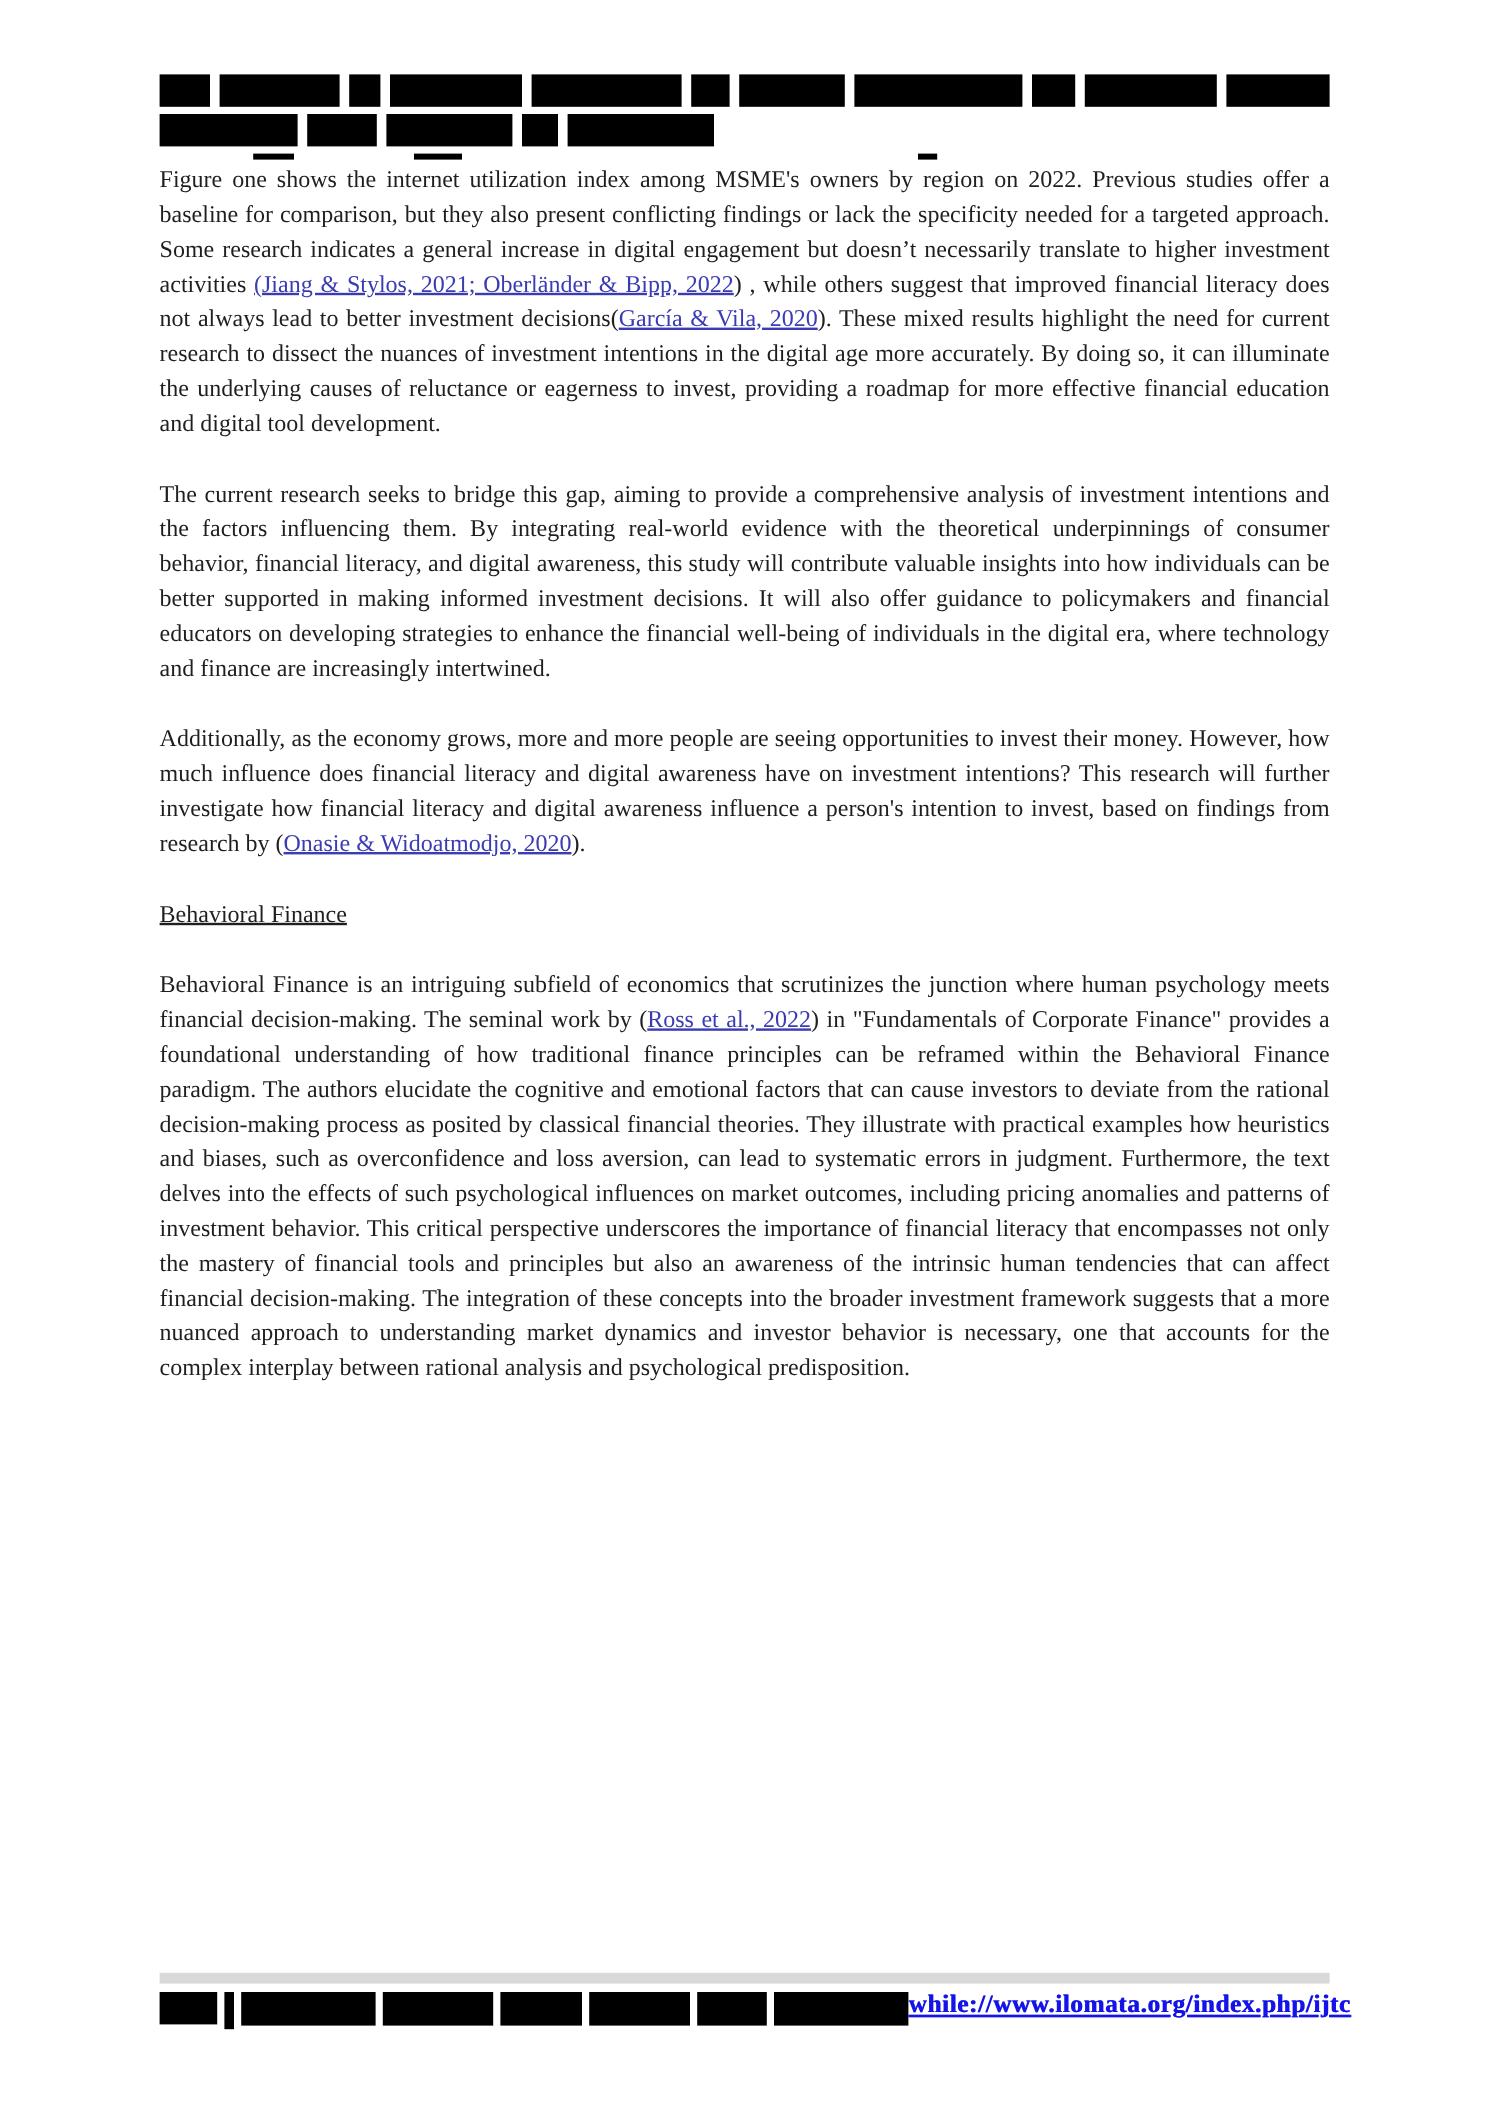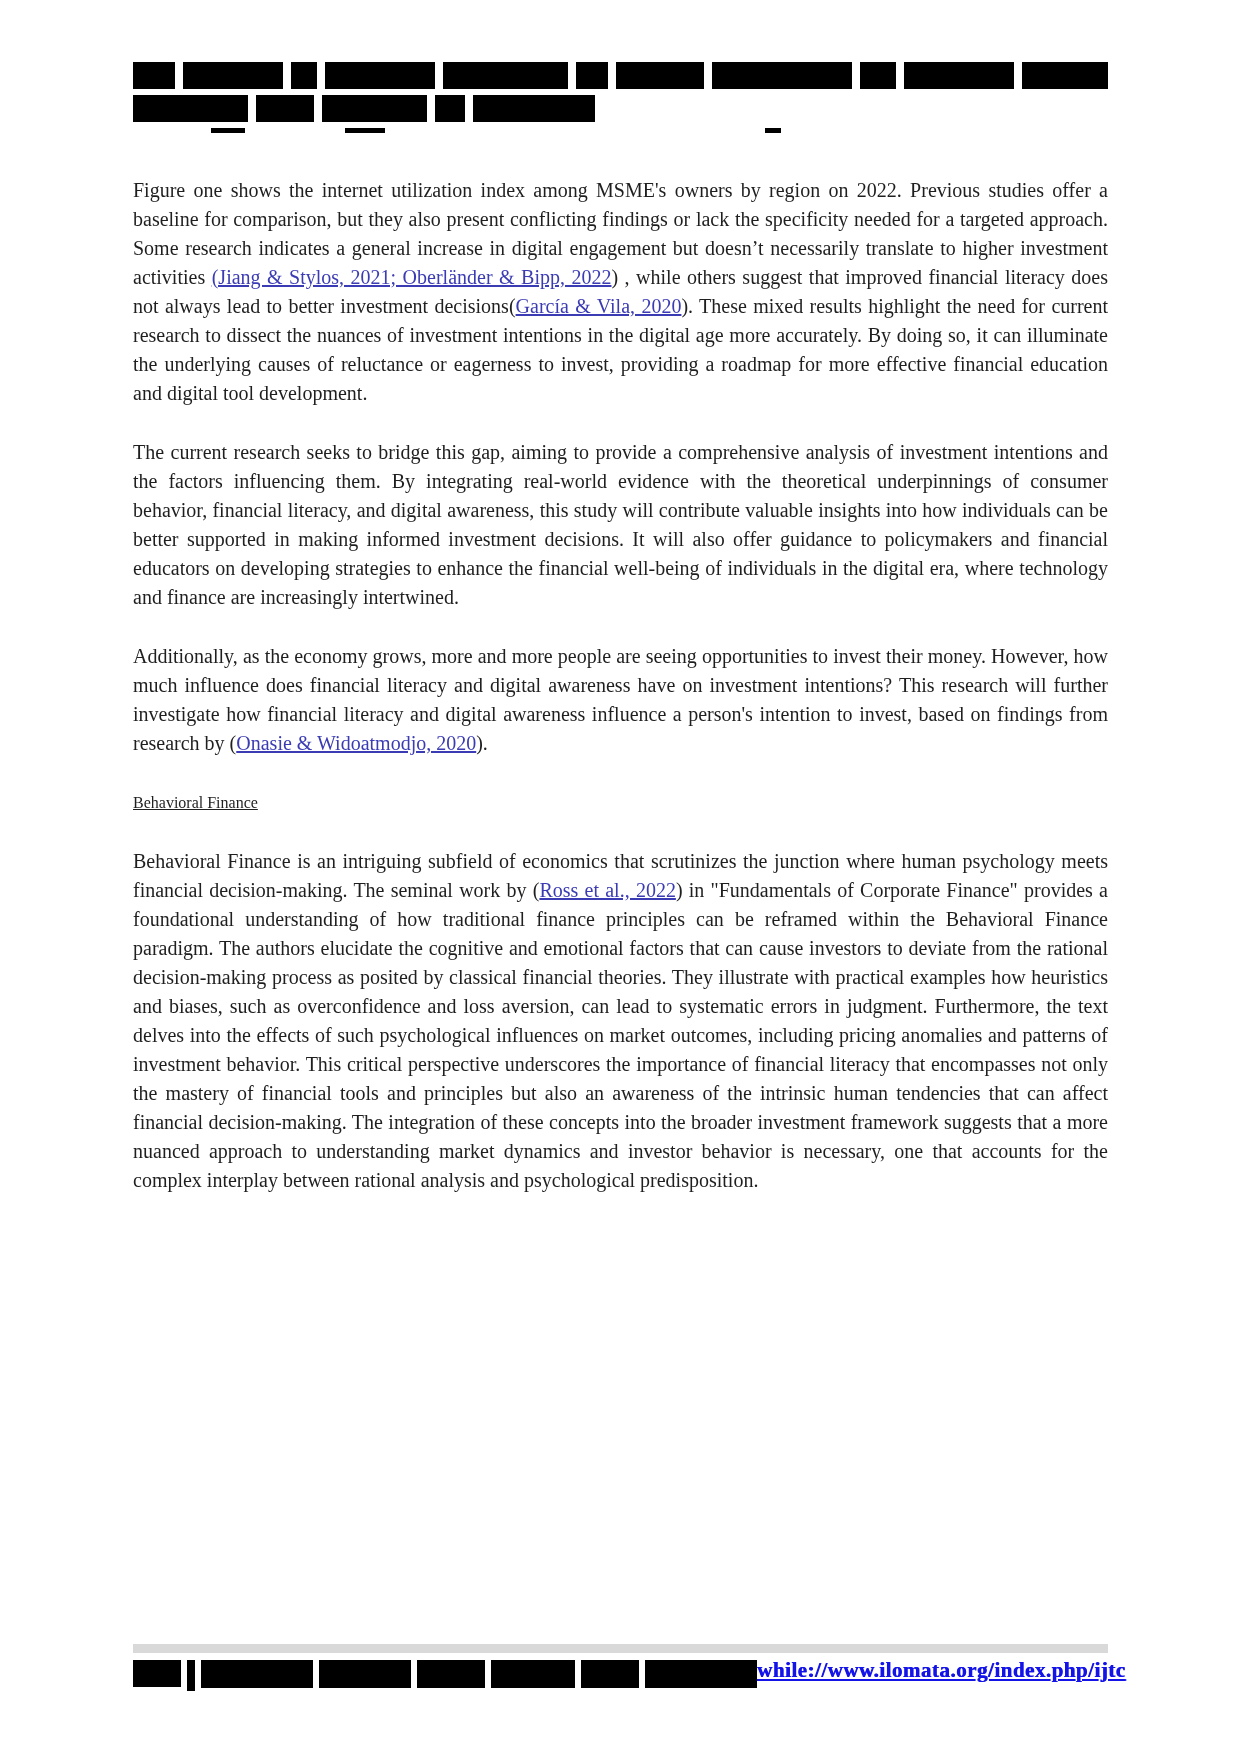--- a/index.html
+++ b/index.html
@@ -40,30 +40,29 @@
   }
   
   .body-text {
     position: absolute;
     left: 133px;
     top: 136px;
     width: 975px;
     font-size: 20px;
     line-height: 29px;
     text-align: justify;
-    margin-top: 40px;
   }
   .body-text p { margin: 0 0 30px 0; }
   a.cite {
     color: #3b3bb4;
     text-decoration: underline;
     cursor: pointer;
   }
   .section-heading {
-    font-size: 16px;
+    font-size: 20px;
     line-height: 29px;
     font-weight: normal;
     text-decoration: underline;
     margin: 0 0 30px 0;
     text-align: left;
   }
   
   .footer {
     position: absolute;
     left: 133px;

